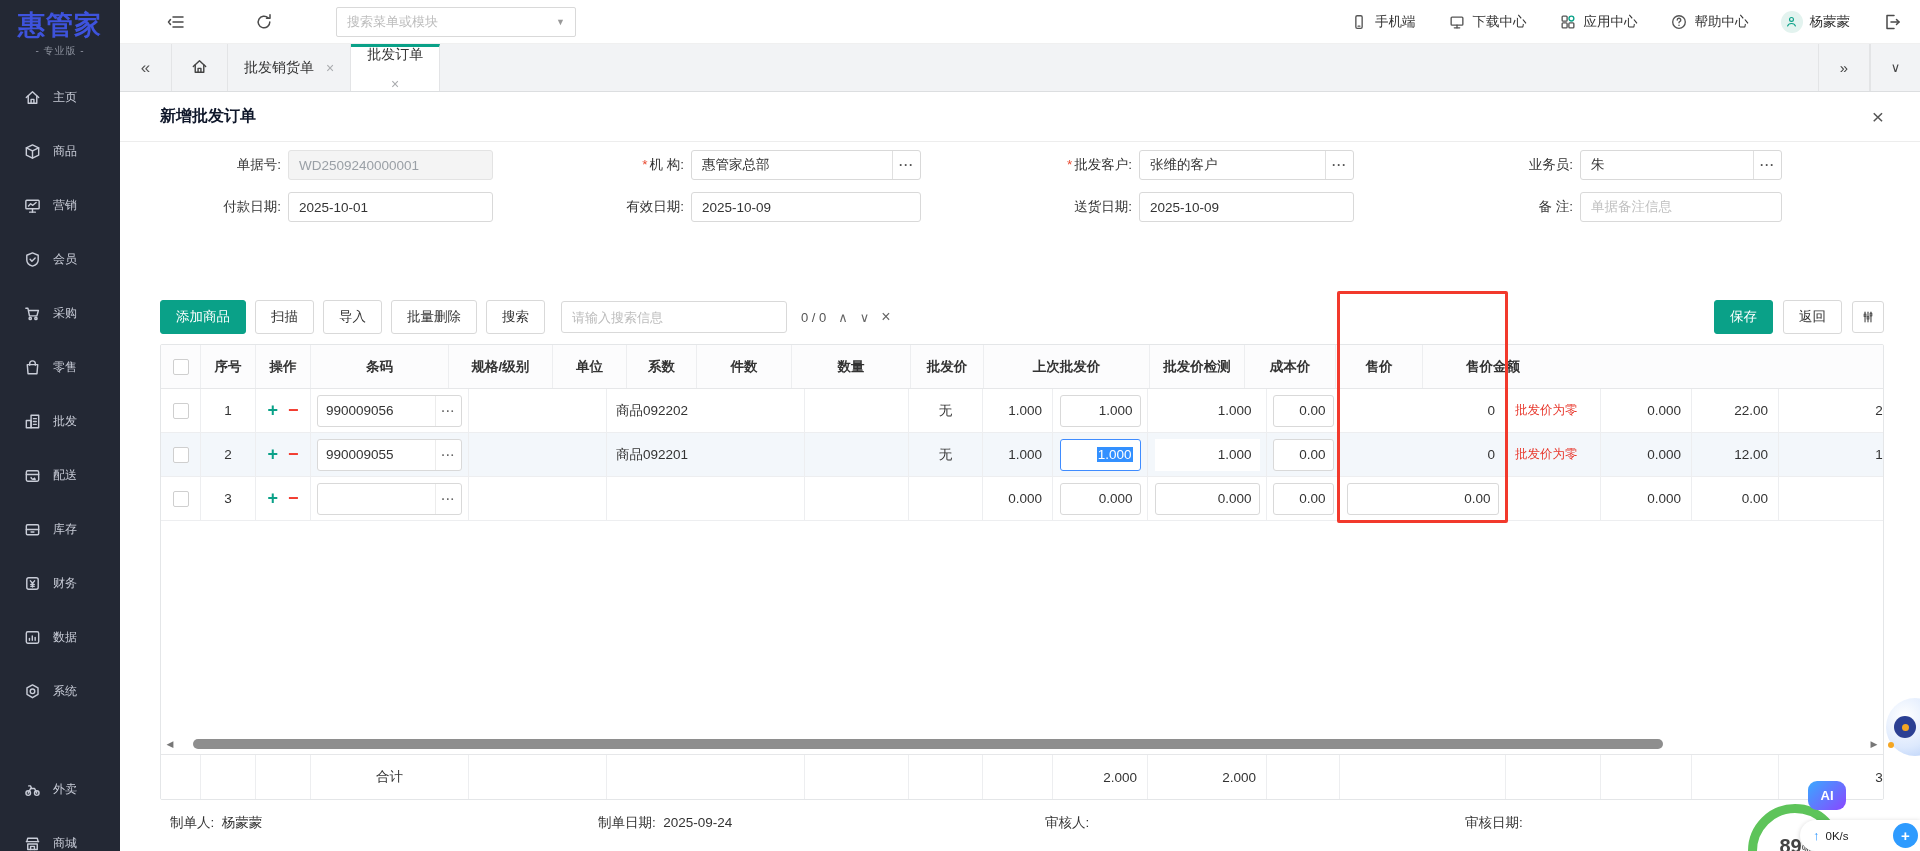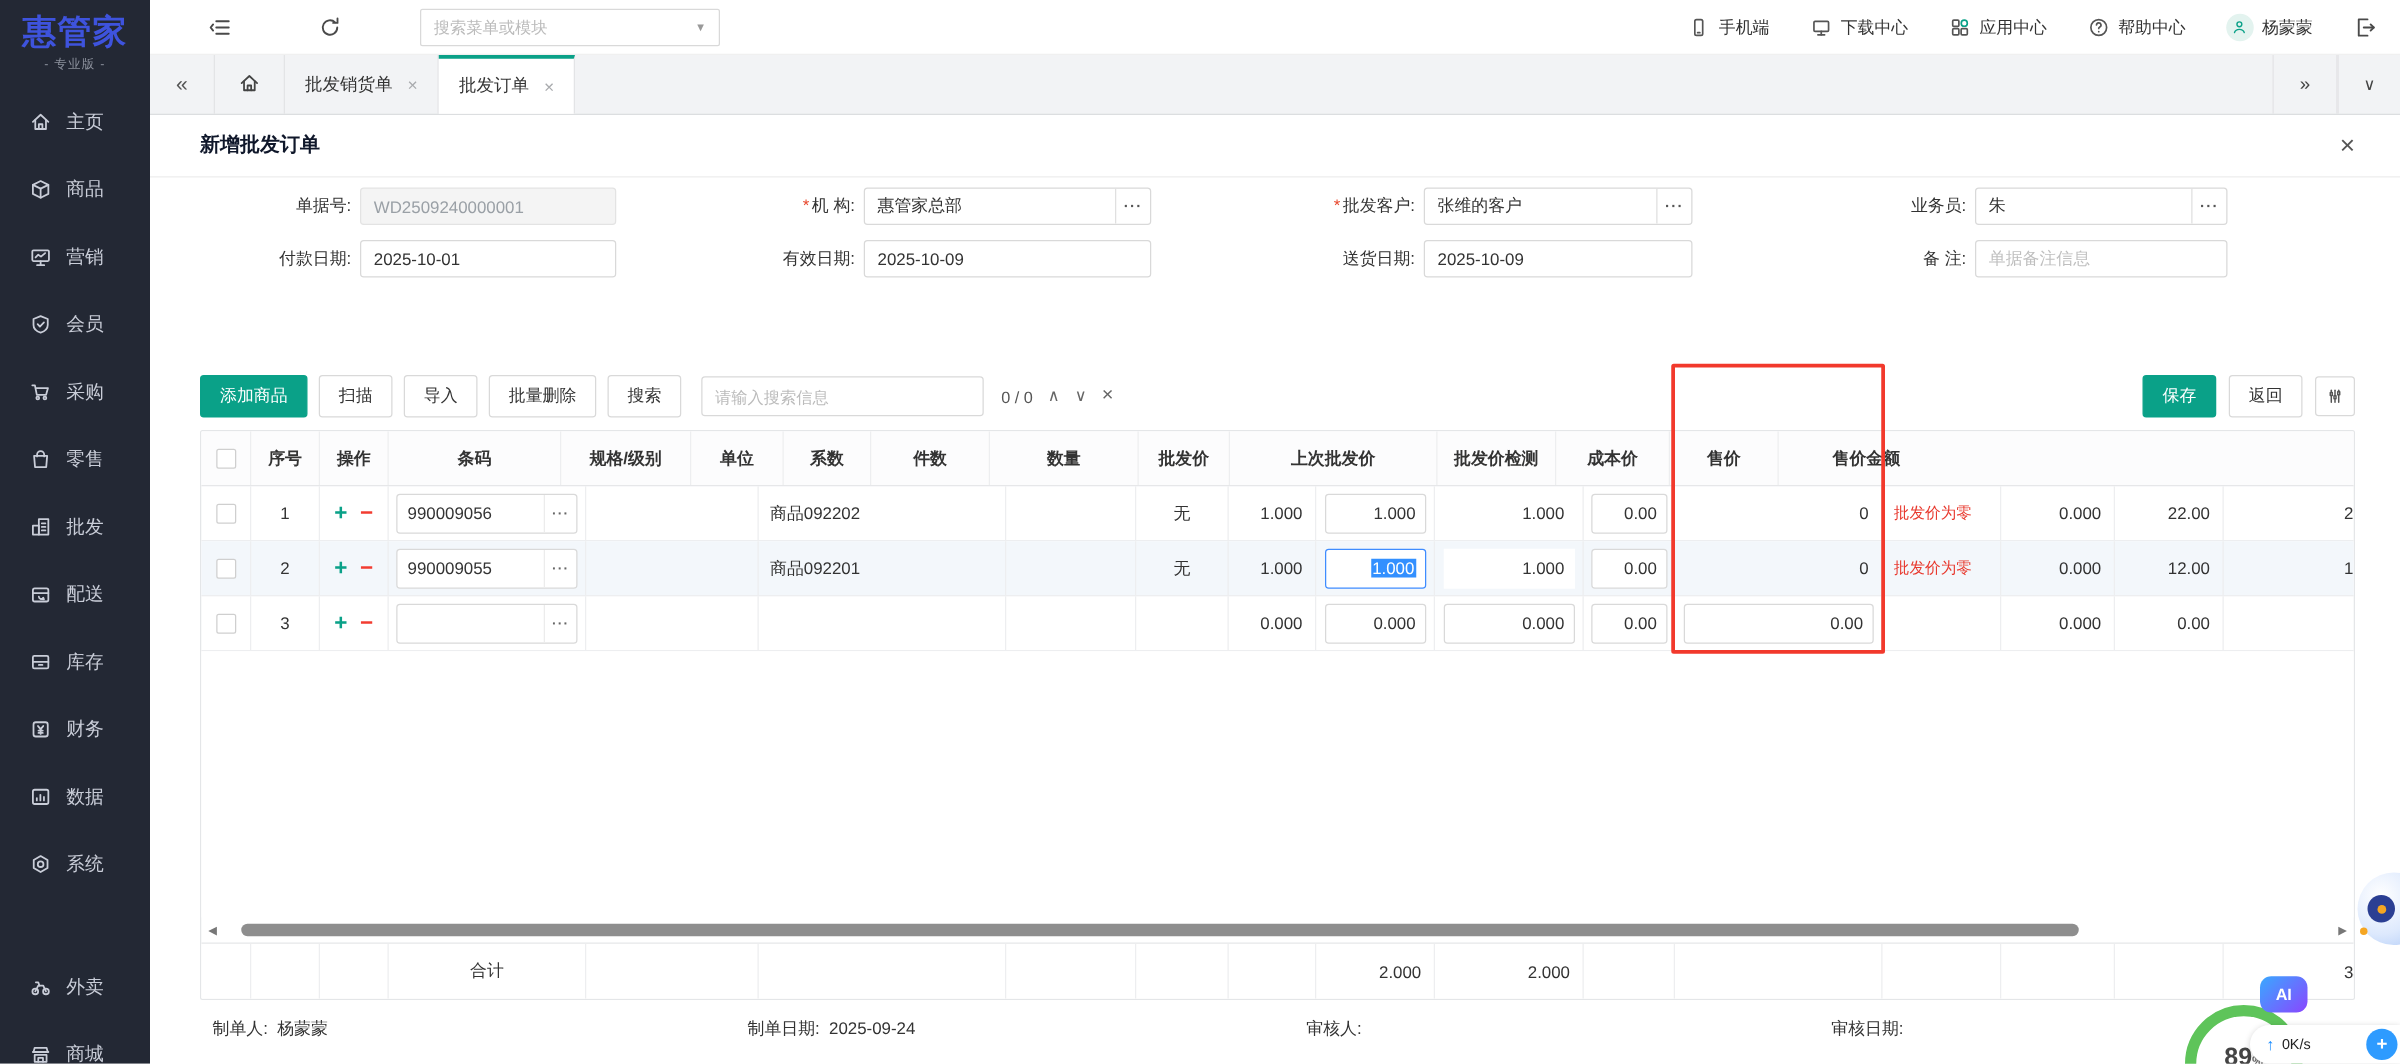--- a/index.html
+++ b/index.html
@@ -9,21 +9,21 @@
 
   
   .sidebar { position:absolute; left:0; top:0; width:120px; height:851px; background:#232834; color:#c9cdd8; z-index:10; }
   .logo { padding-top:7px; text-align:center; }
   .logo-title { font-size:27px; font-weight:bold; color:#3e53dd; letter-spacing:1px; }
   .logo-sub { font-size:10px; color:#8b909c; margin-top:1px; letter-spacing:1px; }
   .side-menu { margin-top:12px; }
   .side-item { height:54px; display:flex; align-items:center; padding-left:23px; cursor:pointer; }
   .side-item.gap { margin-top:44px; }
   .side-item svg { width:19px; height:19px; flex:none; }
-  .side-item .lbl { margin-left:11px; font-size:15px; }
+  .side-item .lbl { margin-left:11px; font-size:12px; }
 
   
   .topbar { position:absolute; left:120px; top:0; width:1800px; height:44px; background:#fff;
     display:flex; align-items:center; border-bottom:1px solid #f0f0f0; z-index:9; }
   .tb-icon { width:20px; height:20px; color:#4a4a4a; cursor:pointer; }
   .collapse-btn { margin-left:46px; }
   .refresh-btn { margin-left:68px; }
   .tb-search { margin-left:62px; width:240px; height:30px; border:1px solid #d9d9d9; border-radius:2px;
     display:flex; align-items:center; padding:0 10px; }
   .tb-search input { border:none; outline:none; flex:1; font-size:13px; color:#333; font-family:inherit; background:transparent; }
@@ -38,21 +38,21 @@
   
   .tabbar { position:absolute; left:120px; top:44px; width:1800px; height:48px; background:#f2f3f5;
     display:flex; align-items:stretch; border-bottom:1px solid #dcdee0; z-index:8; }
   .tab-cell { display:flex; align-items:center; justify-content:center; border-right:1px solid #e3e4e6;
     cursor:pointer; color:#333; }
   .tab-back { width:52px; font-size:17px; color:#555; }
   .tab-home { width:56px; }
   .tab-home svg { width:19px; height:19px; color:#444; }
   .tab { padding:0 16px; gap:12px; font-size:14px; position:relative; }
   .tab .close { color:#a9abae; font-size:14px; }
-  .tab.active { background:#fff; border-top:3px solid #0aa188; }
+  .tab.active { background:#fff; border-top:3px solid #0aa188;flex-direction:column; }
   .tab-spacer { flex:1; border-right:none; }
   .tab-more { width:52px; border-left:1px solid #e3e4e6; font-size:15px; color:#444; }
   .tab-down { width:50px; border-left:1px solid #e3e4e6; font-size:13px; color:#444; border-right:none; }
 
   
   .main { position:absolute; left:120px; top:92px; width:1800px; height:759px; background:#fff; }
   .title-row { height:50px; display:flex; align-items:center; border-bottom:1px solid #ededed; padding:0 36px 0 40px; }
   .page-title { font-size:16px; font-weight:bold; color:#0f172a; }
   .title-close { margin-left:auto; font-size:21px; color:#555; cursor:pointer; line-height:1; }
 

